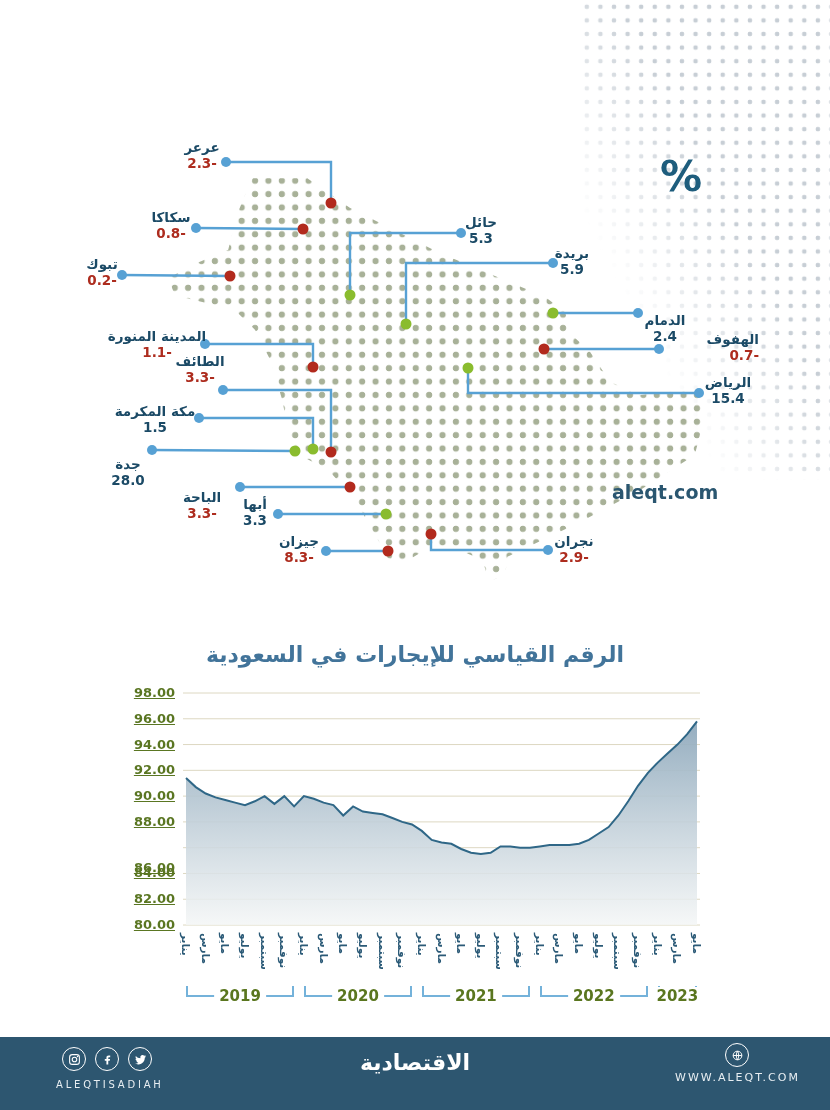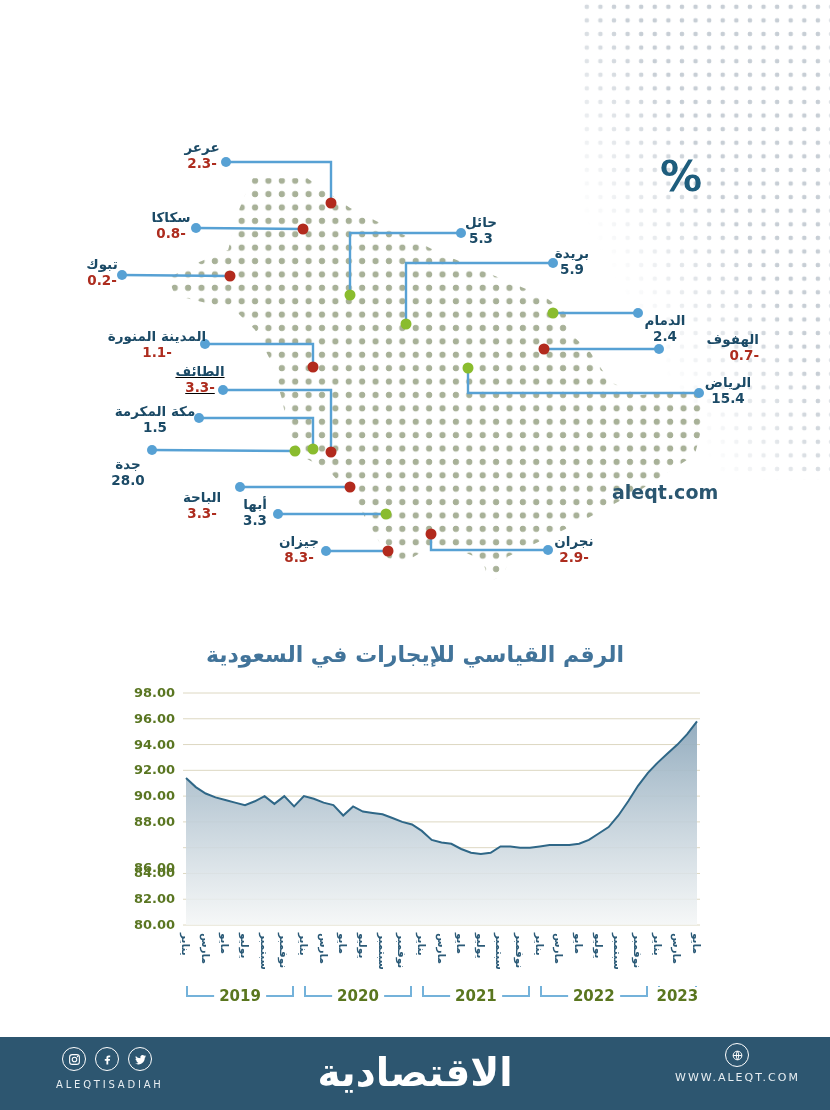--- a/index.html
+++ b/index.html
@@ -34,36 +34,36 @@
   .city-value{font-size:13.5px;font-weight:bold;direction:ltr;}
   .val-pos{color:#1b4a66;} .val-neg{color:#ad2c1e;}
   .watermark{position:absolute;left:612px;top:481px;font-size:19px;font-weight:bold;color:#2a5670;}
   
   .chart-title{position:absolute;top:624px;left:0;right:0;text-align:center;direction:rtl;
     font-size:22px;font-weight:bold;color:#42749a;}
   .chart-svg{position:absolute;left:0;top:680px;width:830px;height:250px;}
   .grid-line{stroke:#ddd8c2;stroke-width:1;}
   .series-line{fill:none;stroke:#2f6787;stroke-width:2;}
   .ylabel{position:absolute;left:105px;width:70px;text-align:right;font-size:13px;
-    font-weight:bold;color:#5a7622;line-height:18px;}
+    font-weight:bold;color:#5a7622;line-height:18px;text-decoration:underline;}
   .xtick{position:absolute;font-size:10.5px;line-height:12px;font-weight:bold;color:#2b5a77;
     transform:rotate(90deg);transform-origin:0 0;white-space:nowrap;direction:rtl;}
   .ybracket{position:absolute;top:983px;height:16px;}
   .ybracket .cap-l,.ybracket .cap-r{position:absolute;bottom:2px;width:2px;height:11px;background:#74b2da;}
   .ybracket .cap-l{left:0;} .ybracket .cap-r{right:0;}
   .ybracket .hline{position:absolute;left:0;right:0;bottom:2px;height:2px;background:#74b2da;}
   .ybracket .yr{position:absolute;left:50%;transform:translateX(-50%);bottom:-6px;
     background:#fff;padding:0 5px;font-size:15px;font-weight:bold;color:#5a761f;line-height:18px;}
   
   .footer{position:absolute;left:0;top:1037px;width:830px;height:73px;background:#2d5670;color:#fff;}
   .social{position:absolute;left:62px;top:10px;display:flex;gap:9px;}
   .icon-circle{width:24px;height:24px;border:1.4px solid #fff;border-radius:50%;
     display:flex;align-items:center;justify-content:center;box-sizing:border-box;}
   .handle{position:absolute;left:56px;top:42px;font-size:10px;letter-spacing:2.8px;color:#e8eef2;}
-  .brand{position:absolute;left:0;right:0;top:13px;text-align:center;font-size:39px;font-weight:bold;}
+  .brand{position:absolute;left:0;right:0;top:13px;text-align:center;font-size:22px;font-weight:bold;}
   .site-icon{position:absolute;left:725px;top:6px;}
   .website{position:absolute;left:660px;top:34px;width:155px;text-align:center;
     font-size:11px;letter-spacing:2px;color:#e8eef2;}
 </style>
 </head>
 <body>
 
 <div class="page">
 
   <div class="corner-dots"></div>
@@ -153,21 +153,21 @@
         <div class="city-value val-neg">0.7-</div>
       </div>
       <div class="city-label" style="left: 658px; top: 374px;">
         <div class="city-name">الرياض</div>
         <div class="city-value val-pos">15.4</div>
       </div>
       <div class="city-label" style="left: 87px; top: 328px;">
         <div class="city-name">المدينة المنورة</div>
         <div class="city-value val-neg">1.1-</div>
       </div>
-      <div class="city-label" style="left: 130px; top: 363px; text-decoration: underline;">
+      <div class="city-label" style="left: 130px; top: 353px;">
         <div class="city-name">الطائف</div>
         <div class="city-value val-neg">3.3-</div>
       </div>
       <div class="city-label" style="left: 85px; top: 403px;">
         <div class="city-name">مكة المكرمة</div>
         <div class="city-value val-pos">1.5</div>
       </div>
       <div class="city-label" style="left: 58px; top: 456px;">
         <div class="city-name">جدة</div>
         <div class="city-value val-pos">28.0</div>

